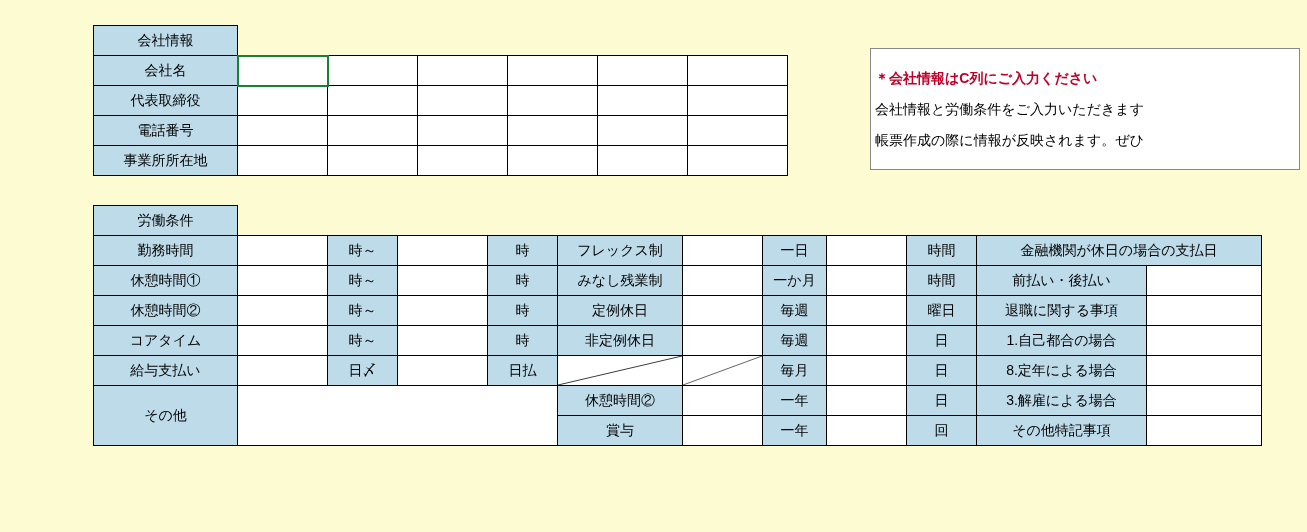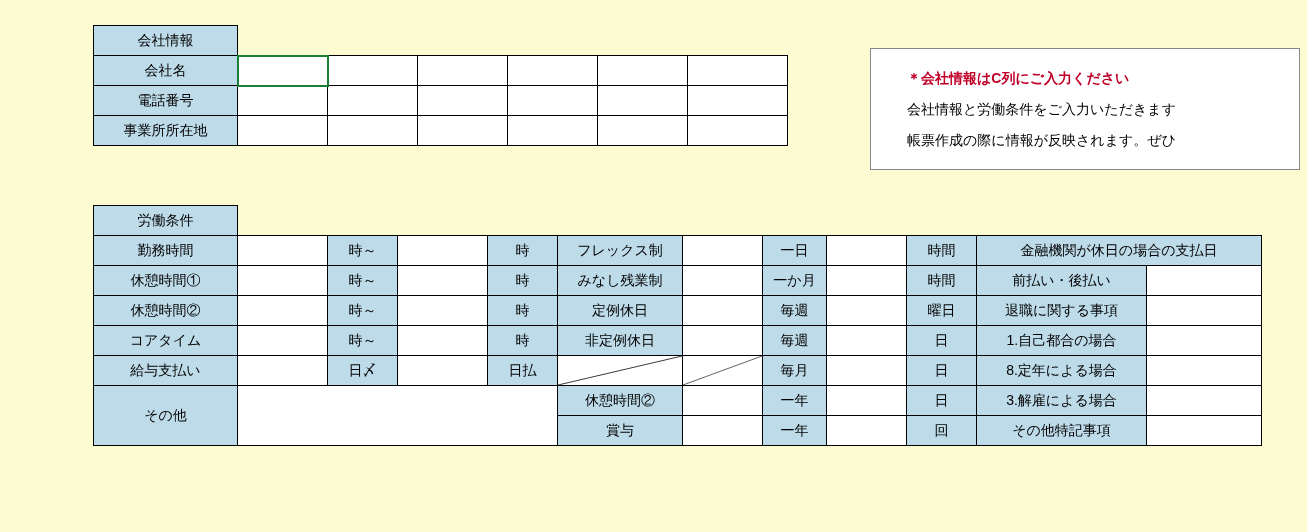--- a/index.html
+++ b/index.html
@@ -32,21 +32,21 @@
     position: relative;
     overflow: hidden;
   }
   .diag svg {
     position: absolute; left:0; top:0; width:100%; height:100%;
   }
   .note {
     position: absolute;
     background: #fff;
     border: 1px solid #888;
-    padding: 14px 36px;
+    padding: 14px 4px;
     line-height: 2.2;
   }
   .note .red {
     color: #c00028;
     font-weight: bold;
   }
   .table-company { position:absolute; left:93px; top:25px; }
   .table-work    { position:absolute; left:93px; top:205px; }
   
   .cA { width:144px; }
@@ -82,20 +82,29 @@
   <tr>
     <td class="hdr cA">会社名</td>
     <td class="sel cB"></td>
     <td class="blank cC"></td>
     <td class="blank cD"></td>
     <td class="blank cE"></td>
     <td class="blank cF"></td>
     <td class="blank" style="width:100px"></td>
   </tr>
   <tr>
+    <td class="hdr cA">代表取締役</td>
+    <td class="blank cB"></td>
+    <td class="blank cC"></td>
+    <td class="blank cD"></td>
+    <td class="blank cE"></td>
+    <td class="blank cF"></td>
+    <td class="blank" style="width:100px"></td>
+  </tr>
+  <tr>
     <td class="hdr cA">電話番号</td>
     <td class="blank cB"></td>
     <td class="blank cC"></td>
     <td class="blank cD"></td>
     <td class="blank cE"></td>
     <td class="blank cF"></td>
     <td class="blank" style="width:100px"></td>
   </tr>
   <tr>
     <td class="hdr cA">事業所所在地</td>

